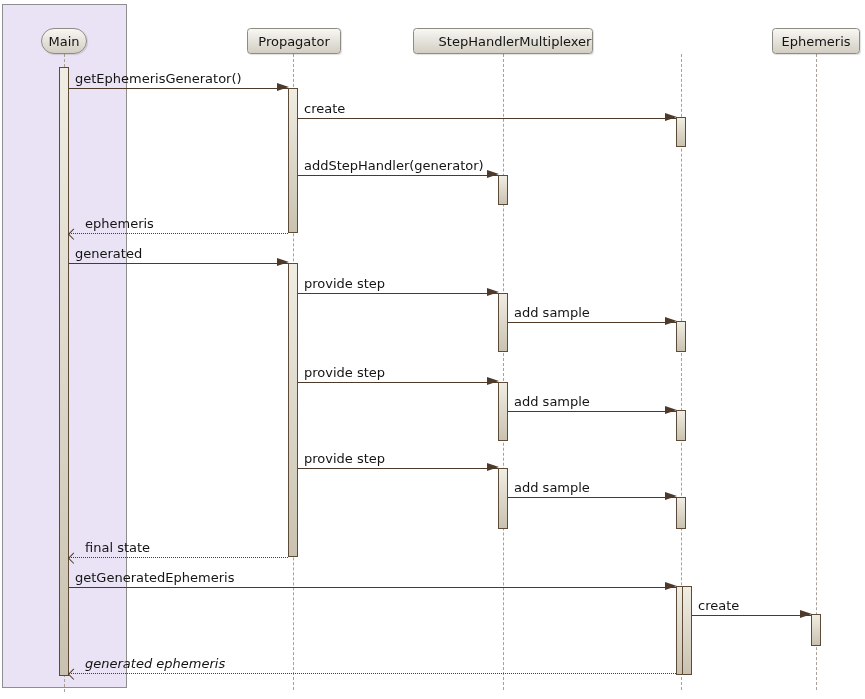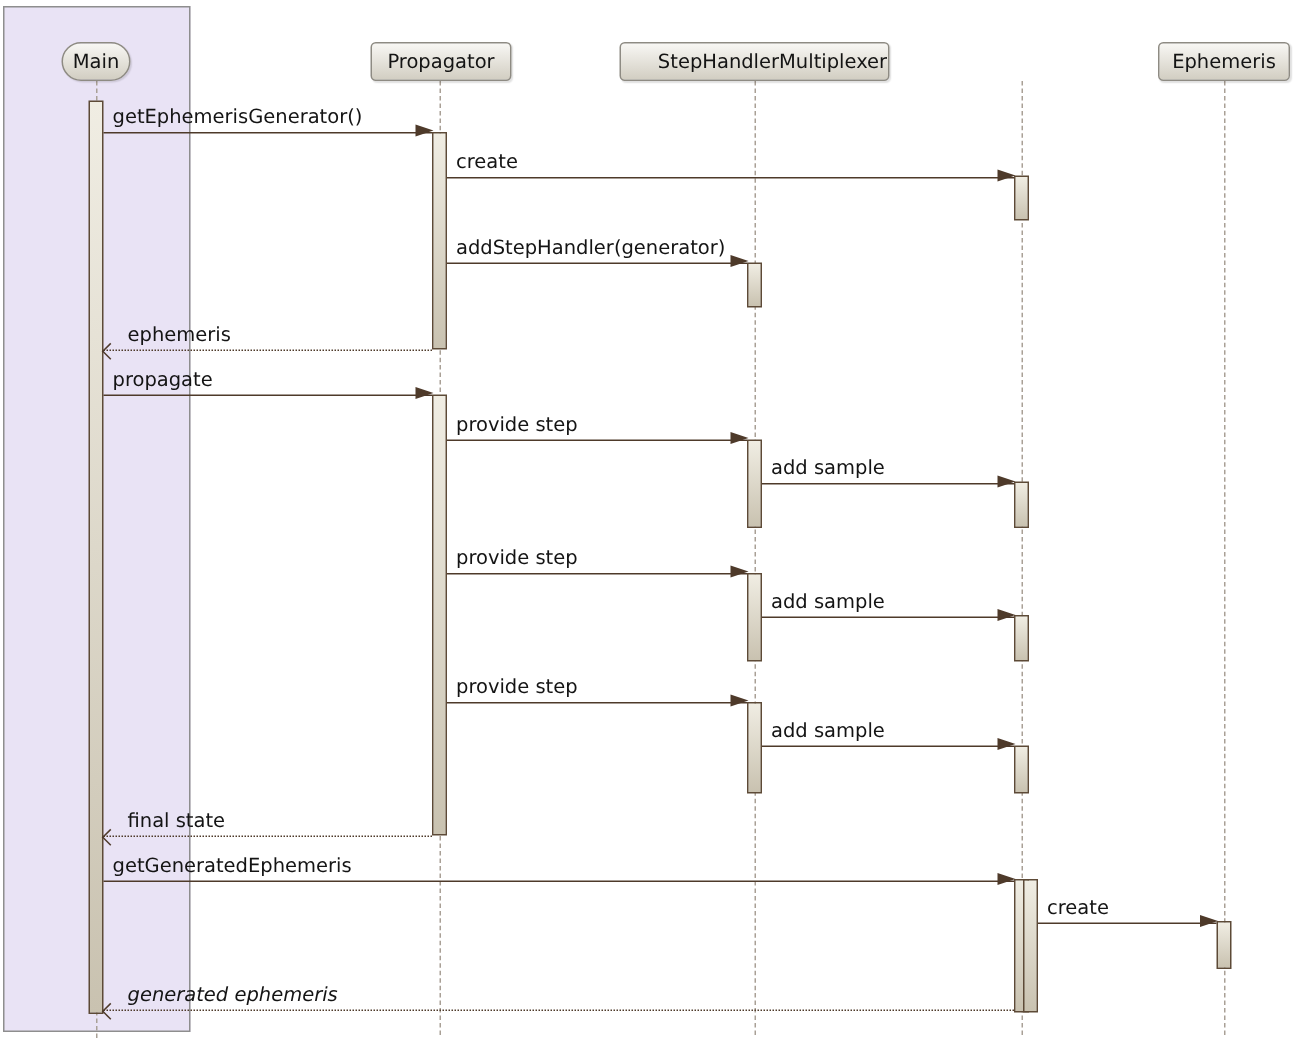--- a/index.html
+++ b/index.html
@@ -103,21 +103,21 @@
   </div>
   <div class="msg call" style="left:298px;top:175px;width:200px;">
     <span class="msg-label">addStepHandler(generator)</span>
     <div class="head-right"></div>
   </div>
   <div class="msg ret" style="left:69px;top:233px;width:219px;">
     <span class="msg-label">ephemeris</span>
     <div class="head-left-open"></div>
   </div>
   <div class="msg call" style="left:69px;top:263px;width:219px;">
-    <span class="msg-label">propagate</span>
+    <span class="msg-label">generated</span>
     <div class="head-right"></div>
   </div>
   <div class="msg call" style="left:298px;top:293px;width:200px;">
     <span class="msg-label">provide step</span>
     <div class="head-right"></div>
   </div>
   <div class="msg call" style="left:508px;top:322px;width:168px;">
     <span class="msg-label">add sample</span>
     <div class="head-right"></div>
   </div>

